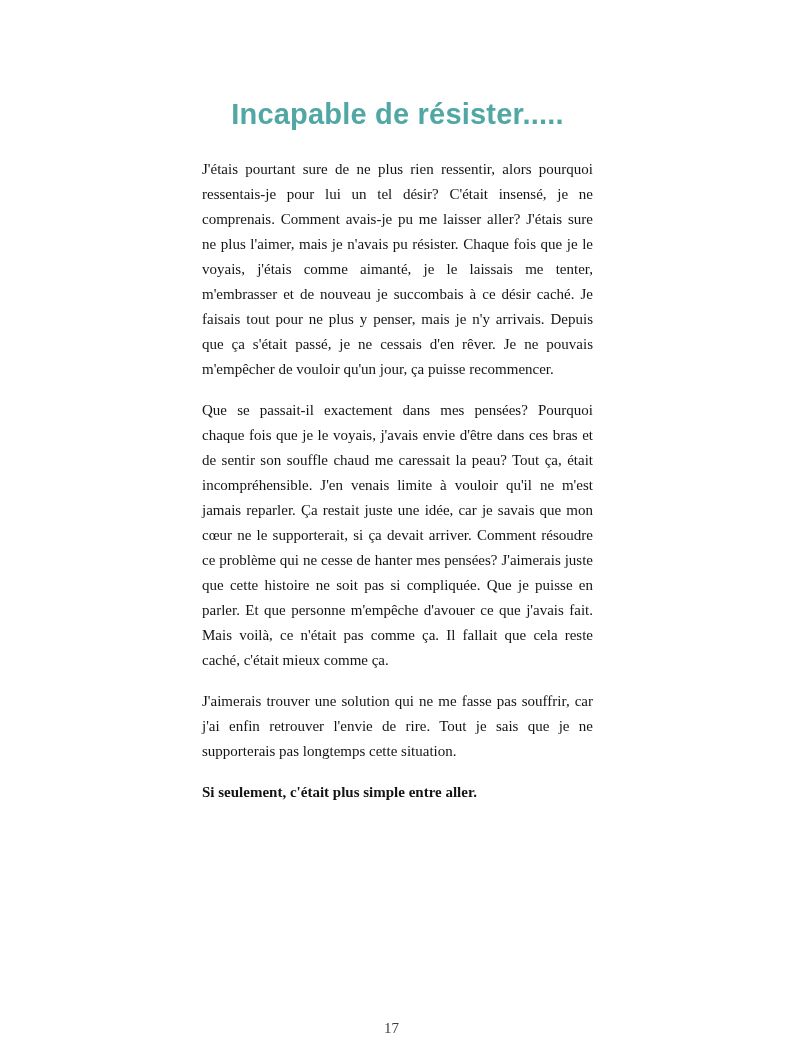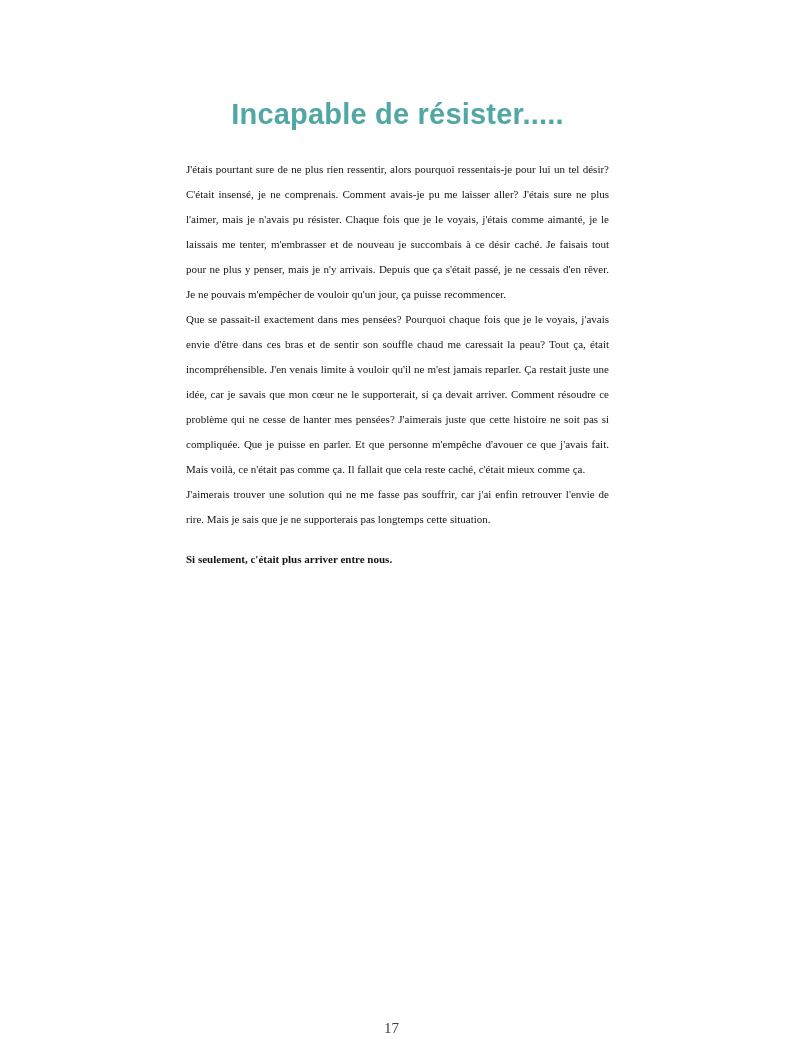--- a/index.html
+++ b/index.html
@@ -23,22 +23,22 @@
   .chapter-title {
     font-family: "Liberation Sans", "DejaVu Sans", sans-serif;
     font-weight: 700;
     font-size: 29px;
     line-height: 34px;
     text-align: center;
     margin: 0 0 26px 0;
     letter-spacing: 0.2px;
   }
   .body-text p {
-    margin: 0;
-    font-size: 11px;
+    margin: 16px;
+    font-size: 15px;
     line-height: 25px;
     text-align: justify;
     text-justify: inter-word;
   }
   .body-text p.closing-line {
     margin-top: 15px;
     font-weight: 700;
     text-align: left;
   }
   .page-number {
@@ -55,19 +55,19 @@
 </head>
 <body>
 
 <div class="page">
 
   <h1 class="chapter-title" style="color: rgb(81, 167, 164);">Incapable de résister.....</h1>
 
   <div class="body-text">
     <p>J'étais pourtant sure de ne plus rien ressentir, alors pourquoi ressentais-je pour lui un tel désir? C'était insensé, je ne comprenais. Comment avais-je pu me laisser aller? J'étais sure ne plus l'aimer, mais je n'avais pu résister. Chaque fois que je le voyais, j'étais comme aimanté, je le laissais me tenter, m'embrasser et de nouveau je succombais à ce désir caché. Je faisais tout pour ne plus y penser, mais je n'y arrivais. Depuis que ça s'était passé, je ne cessais d'en rêver. Je ne pouvais m'empêcher de vouloir qu'un jour, ça puisse recommencer.</p>
     <p>Que se passait-il exactement dans mes pensées? Pourquoi chaque fois que je le voyais, j'avais envie d'être dans ces bras et de sentir son souffle chaud me caressait la peau? Tout ça, était incompréhensible. J'en venais limite à vouloir qu'il ne m'est jamais reparler. Ça restait juste une idée, car je savais que mon cœur ne le supporterait, si ça devait arriver. Comment résoudre ce problème qui ne cesse de hanter mes pensées? J'aimerais juste que cette histoire ne soit pas si compliquée. Que je puisse en parler. Et que personne m'empêche d'avouer ce que j'avais fait. Mais voilà, ce n'était pas comme ça. Il fallait que cela reste caché, c'était mieux comme ça.</p>
-    <p>J'aimerais trouver une solution qui ne me fasse pas souffrir, car j'ai enfin retrouver l'envie de rire. Mais je sais que je ne supporterais pas longtemps cette situation.</p>
-    <p class="closing-line">Si seulement, c'était plus arriver entre nous.</p>
+    <p>J'aimerais trouver une solution qui ne me fasse pas souffrir, car j'ai enfin retrouver l'envie de rire. Tout je sais que je ne supporterais pas longtemps cette situation.</p>
+    <p class="closing-line">Si seulement, c'était plus simple entre aller.</p>
   </div>
 
   <div class="page-number">17</div>
 
 </div>
 
 </body></html>

